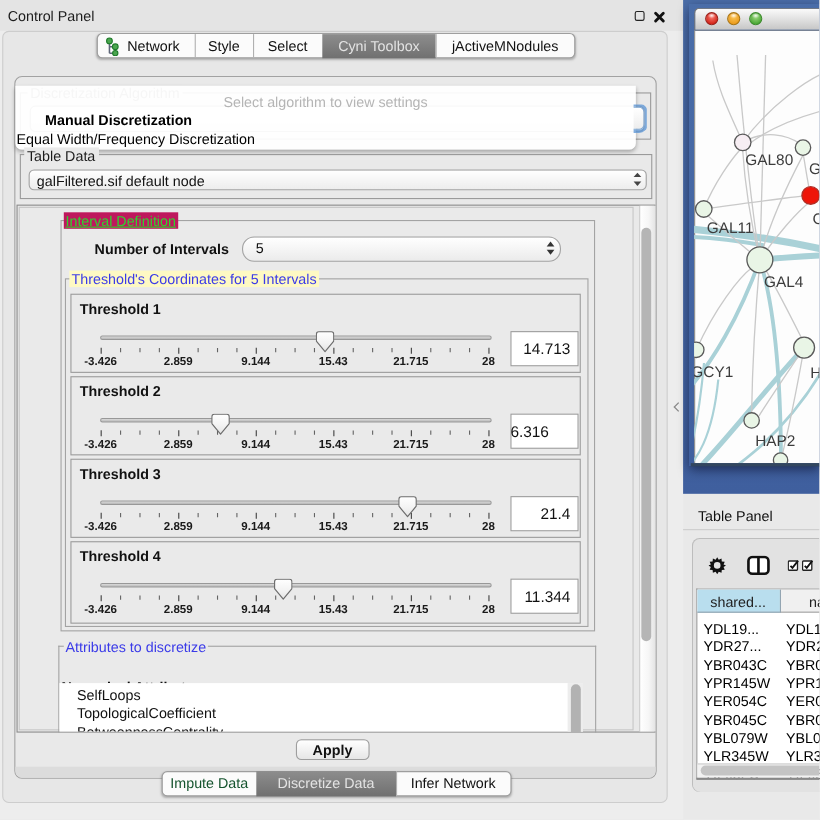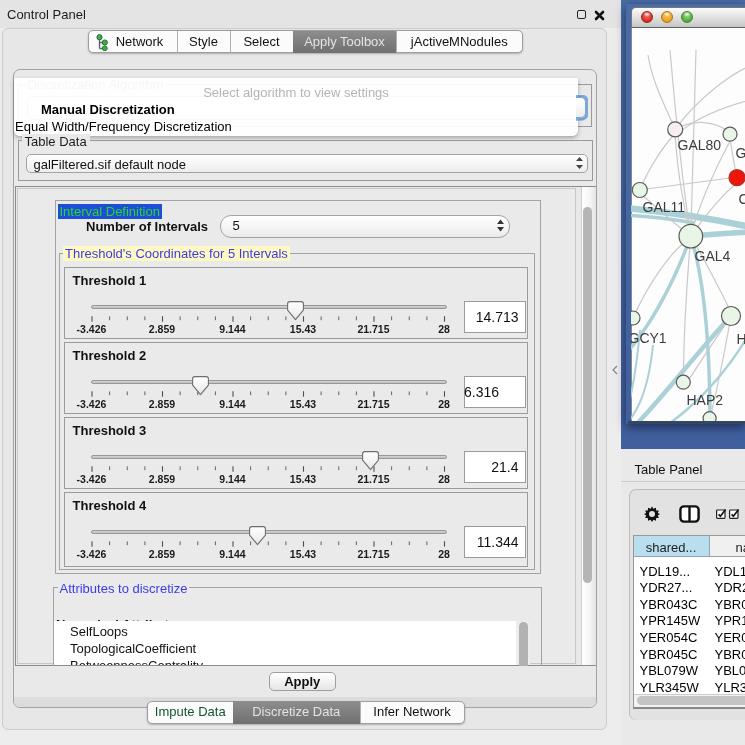--- a/index.html
+++ b/index.html
@@ -12,21 +12,21 @@
 <svg class="abs" style="left:594px;top:10px" width="11" height="11" viewBox="0 0 11 11">
     <path d="M2 2 L9 9 M9 2 L2 9" stroke="#111" stroke-width="2.6" stroke-linecap="round"></path>
   </svg>
 <div class="abs" style="left:1.5px;top:28px;width:605px;height:702px;background:#e7e7e7;border:1px solid #cdcdcd;border-radius:6px;"></div>
 <div class="abs" style="left:13px;top:69px;width:584px;height:639px;background:#e9e9e9;border:1px solid #a2a2a2;border-radius:7px;"></div>
 <div class="abs" style="left:14px;top:697px;width:582px;height:10px;background:#dcdcdc;border-radius:0 0 6px 6px;"></div>
 <div class="abs" style="left:87.5px;top:30px;width:435.5px;height:23px;background:#fbfbfb;border:1px solid #9e9e9e;border-radius:5px;box-shadow:0 1px 2px rgba(0,0,0,0.25);overflow:hidden;"></div>
 <div class="abs" style="left:88px;top:30.5px;width:89px;height:22px;line-height:22px;text-align:center;font-size:13px;color:#111;padding-left:14px;">Network</div>
 <div class="abs" style="left:177px;top:30.5px;width:53px;height:22px;line-height:22px;text-align:center;font-size:13px;color:#111;">Style</div>
 <div class="abs" style="left:230px;top:30.5px;width:63px;height:22px;line-height:22px;text-align:center;font-size:13px;color:#111;">Select</div>
-<div class="abs" style="left:293px;top:30.5px;width:103px;height:22px;line-height:22px;text-align:center;font-size:13px;background:linear-gradient(#8d8d8d,#707070);color:#e3e3e3;">Apply Toolbox</div>
+<div class="abs" style="left:293px;top:30.5px;width:103px;height:22px;line-height:22px;text-align:center;font-size:13px;background:linear-gradient(#8d8d8d,#707070);color:#e3e3e3;">Cyni Toolbox</div>
 <div class="abs" style="left:396px;top:30.5px;width:126.5px;height:22px;line-height:22px;text-align:center;font-size:13px;color:#111;">jActiveMNodules</div>
 <div class="abs" style="left:177px;top:31px;width:1px;height:21px;background:#b0b0b0;"></div>
 <div class="abs" style="left:230px;top:31px;width:1px;height:21px;background:#b0b0b0;"></div>
 <div class="abs" style="left:396px;top:31px;width:1px;height:21px;background:#b0b0b0;"></div>
 <svg class="abs" style="left:95px;top:33px" width="16" height="18" viewBox="0 0 16 18">
     <path d="M4.5 5 V15.5 M4.5 9.5 H9.5 M4.5 15.5 H9.5" stroke="#5d6678" stroke-width="1.4" fill="none"></path>
     <circle cx="4.5" cy="4.2" r="2.6" fill="#4aa64f" stroke="#1e7a2a" stroke-width="1"></circle>
     <circle cx="9.8" cy="9.5" r="2.6" fill="#4aa64f" stroke="#1e7a2a" stroke-width="1"></circle>
     <circle cx="9.8" cy="15.3" r="2.4" fill="#4aa64f" stroke="#1e7a2a" stroke-width="1"></circle>
   </svg>
@@ -46,21 +46,21 @@
 <div class="abs" style="left:33.5px;top:157px;font-size:13px;color:#111;">galFiltered.sif default node</div>
 <svg class="abs" style="left:574px;top:156px" width="11" height="14" viewBox="0 0 11 14">
     <path d="M5.5 1 L9 5 H2 Z" fill="#444"></path>
     <path d="M5.5 13 L2 9 H9 Z" fill="#444"></path>
   </svg>
 <div class="abs" style="left:15px;top:186px;width:581px;height:480px;background:#e9e9e9;border:1px solid #8b8b8b;"></div>
 <div class="abs" style="left:17px;top:188px;width:559px;height:476px;border:1px solid #c6c6c6;background:#eaeaea;"></div>
 <div class="abs" style="left:580.5px;top:187px;width:15px;height:478px;background:linear-gradient(90deg,#ffffff,#f6f6f6 55%,#e3e3e3);border-left:1px solid #cfcfcf;"></div>
 <div class="abs" style="left:582.5px;top:207px;width:9px;height:376px;background:#b5b5b5;border-radius:4.5px;"></div>
 <div class="abs" style="left:55px;top:200px;width:486px;height:373.5px;border:1px solid #a3a3a3;"></div>
-<div class="abs" style="left:57.5px;top:204px;font-size:13px;color:#2ed32e;background:#1d4ed8;padding:0 2px;">Interval Definition</div>
+<div class="abs" style="left:57.5px;top:193px;font-size:13px;color:#2ed32e;background:#be185d;padding:0 2px;text-decoration:underline;">Interval Definition</div>
 <div class="abs" style="left:86px;top:218.5px;font-size:13px;font-weight:bold;color:#111;">Number of Intervals</div>
 <div class="abs" style="left:220px;top:214.5px;width:290px;height:23px;background:linear-gradient(#ffffff,#ebebeb);border:1px solid #a3a3a3;border-radius:11px;"></div>
 <div class="abs" style="left:232.5px;top:218px;font-size:13px;color:#111;">5</div>
 <svg class="abs" style="left:495px;top:218px" width="11" height="15" viewBox="0 0 11 15">
     <path d="M5.5 1.5 L9 6 H2 Z" fill="#333"></path>
     <path d="M5.5 13.5 L2 9 H9 Z" fill="#333"></path>
   </svg>
 <div class="abs" style="left:58.5px;top:252.5px;width:476.5px;height:317.5px;border:1px solid #a3a3a3;"></div>
 <div class="abs" style="left:63px;top:246px;font-size:13px;color:#3b3be8;background:#fef9c3;padding:0 2px;">Threshold's Coordinates for 5 Intervals</div>
 <div class="abs" style="left:63.5px;top:266.5px;width:464.5px;height:72px;border:1px solid #9b9b9b;background:#eaeaea;"></div>

